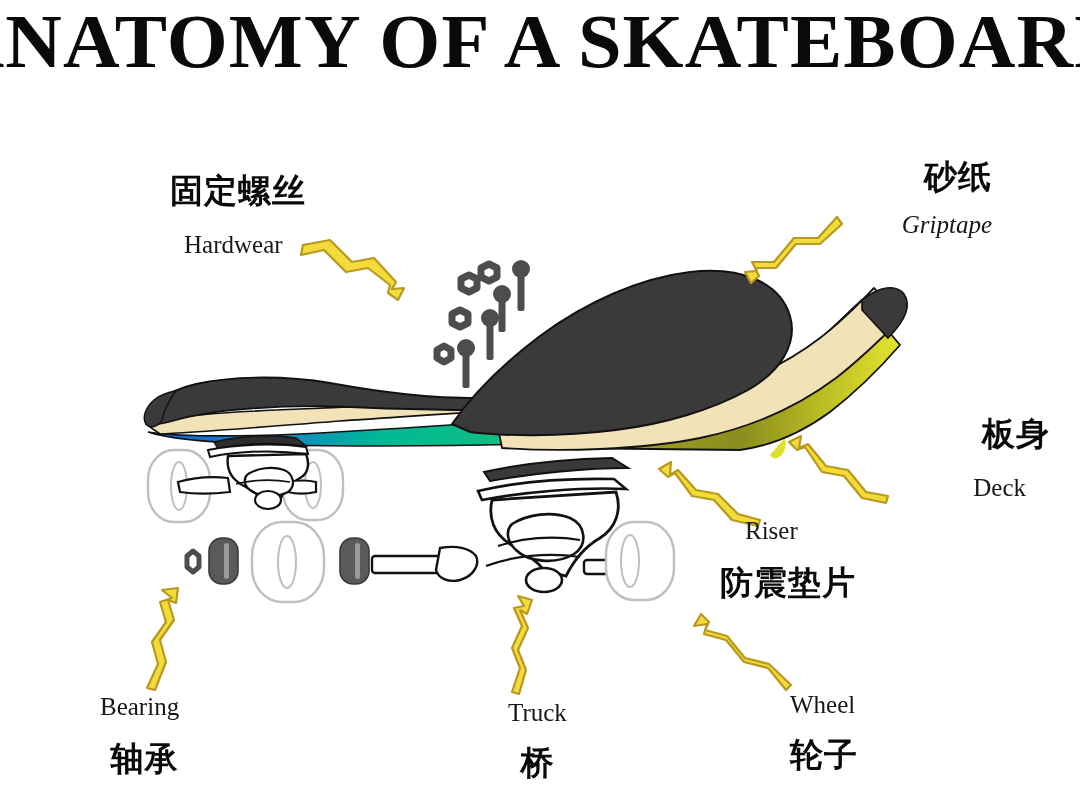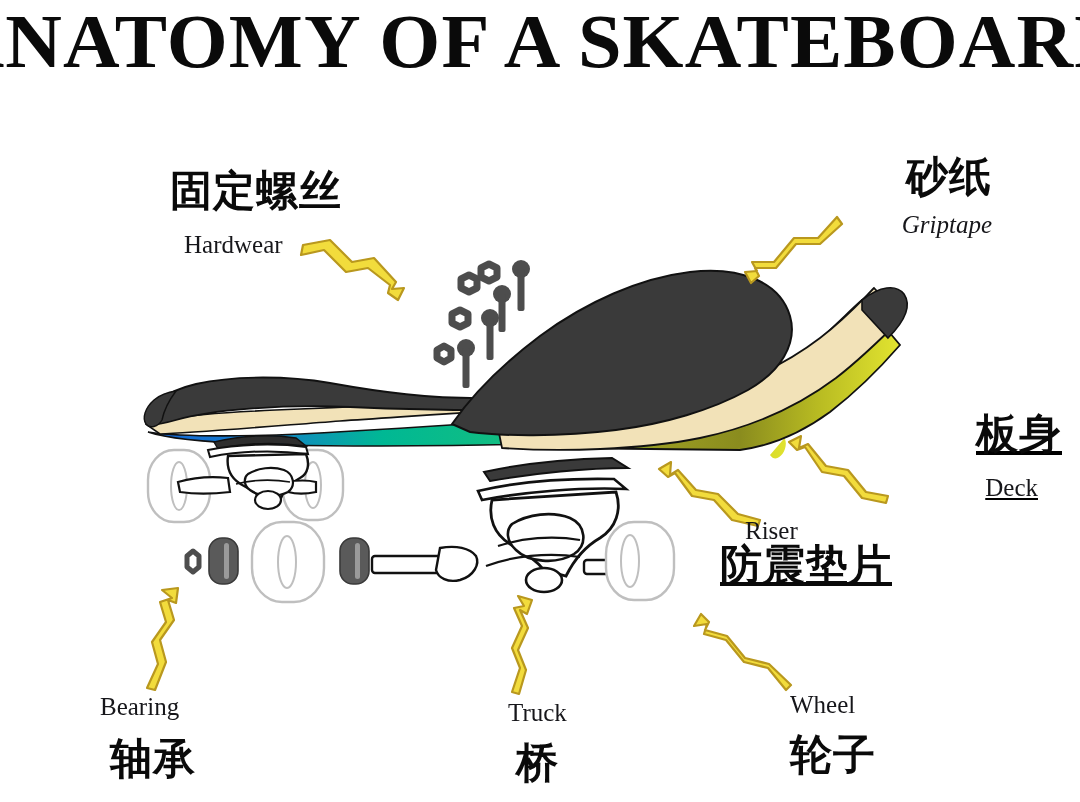--- a/index.html
+++ b/index.html
@@ -51,21 +51,21 @@
   }
 
   
   .label-group {
     position: absolute;
     white-space: nowrap;
   }
   .label-cn {
     font-family: "DejaVu Sans", "Liberation Sans", sans-serif;
     font-weight: bold;
-    font-size: 42px;
+    font-size: 33px;
     line-height: 38px;
     color: #0a0a0a;
     letter-spacing: 1px;
   }
   .label-en {
     font-family: "Liberation Serif", serif;
     font-size: 25px;
     line-height: 30px;
     color: #16161a;
   }
@@ -313,28 +313,28 @@
 <div class="label-group lg-left" style="left:170px; top:172px;">
   <div class="label-cn">固定螺丝</div>
   <div class="label-en" style="margin-top:20px; margin-left:14px;">Hardwear</div>
 </div>
 
 <div class="label-group lg-right" style="right:88px; top:158px;">
   <div class="label-cn">砂纸</div>
   <div class="label-en" style="margin-top:14px;font-style:italic;">Griptape</div>
 </div>
 
-<div class="label-group lg-right" style="right:18px; top:415px;text-decoration:underline;">
+<div class="label-group lg-right" style="right:30px; top:415px;">
   <div class="label-cn">板身</div>
   <div class="label-en" style="margin-top:20px; margin-right:24px;">Deck</div>
 </div>
 
 <div class="label-group lg-left" style="left:745px; top:516px;">
   <div class="label-en">Riser</div>
-  <div class="label-cn" style="margin-left:-25px;text-decoration:underline;">防震垫片</div>
+  <div class="label-cn" style="margin-top:18px; margin-left:-25px;">防震垫片</div>
 </div>
 
 <div class="label-group lg-left" style="left:100px; top:692px;">
   <div class="label-en">Bearing</div>
   <div class="label-cn" style="margin-top:18px; margin-left:10px;text-align:center;">轴承</div>
 </div>
 
 <div class="label-group lg-center" style="left:487px; top:698px;margin-left:21px;">
   <div class="label-en">Truck</div>
   <div class="label-cn" style="margin-top:16px;">桥</div>

